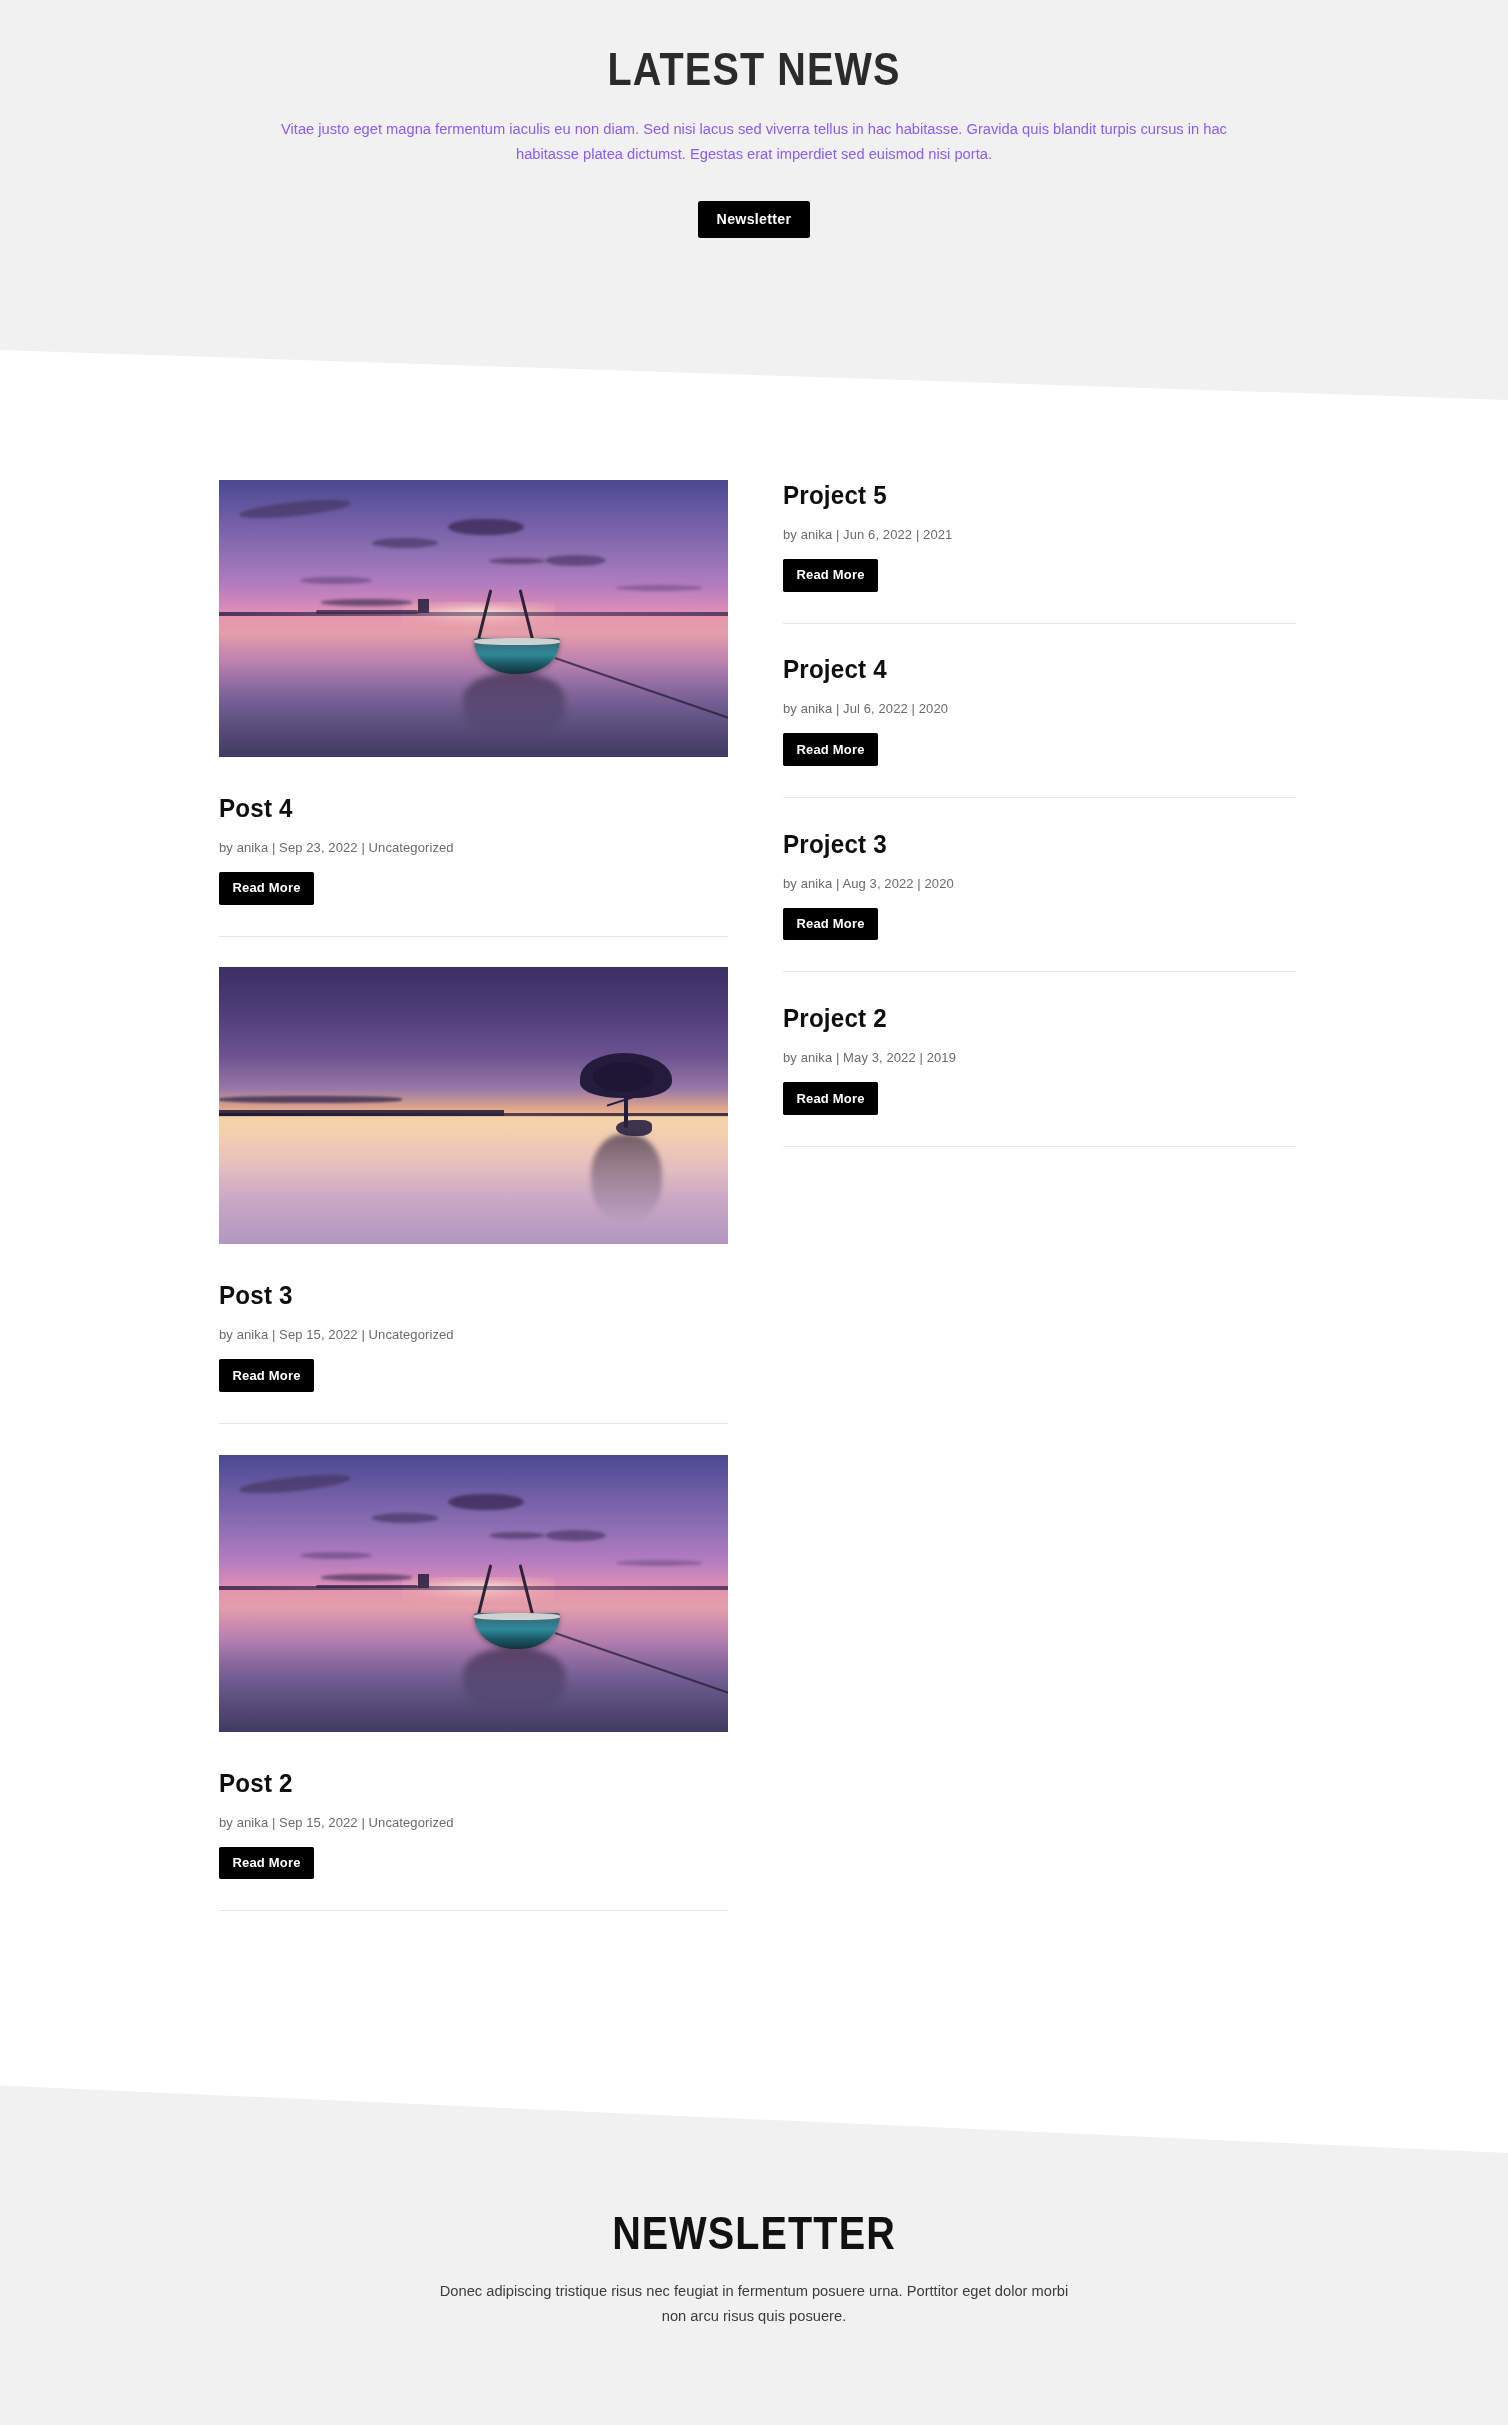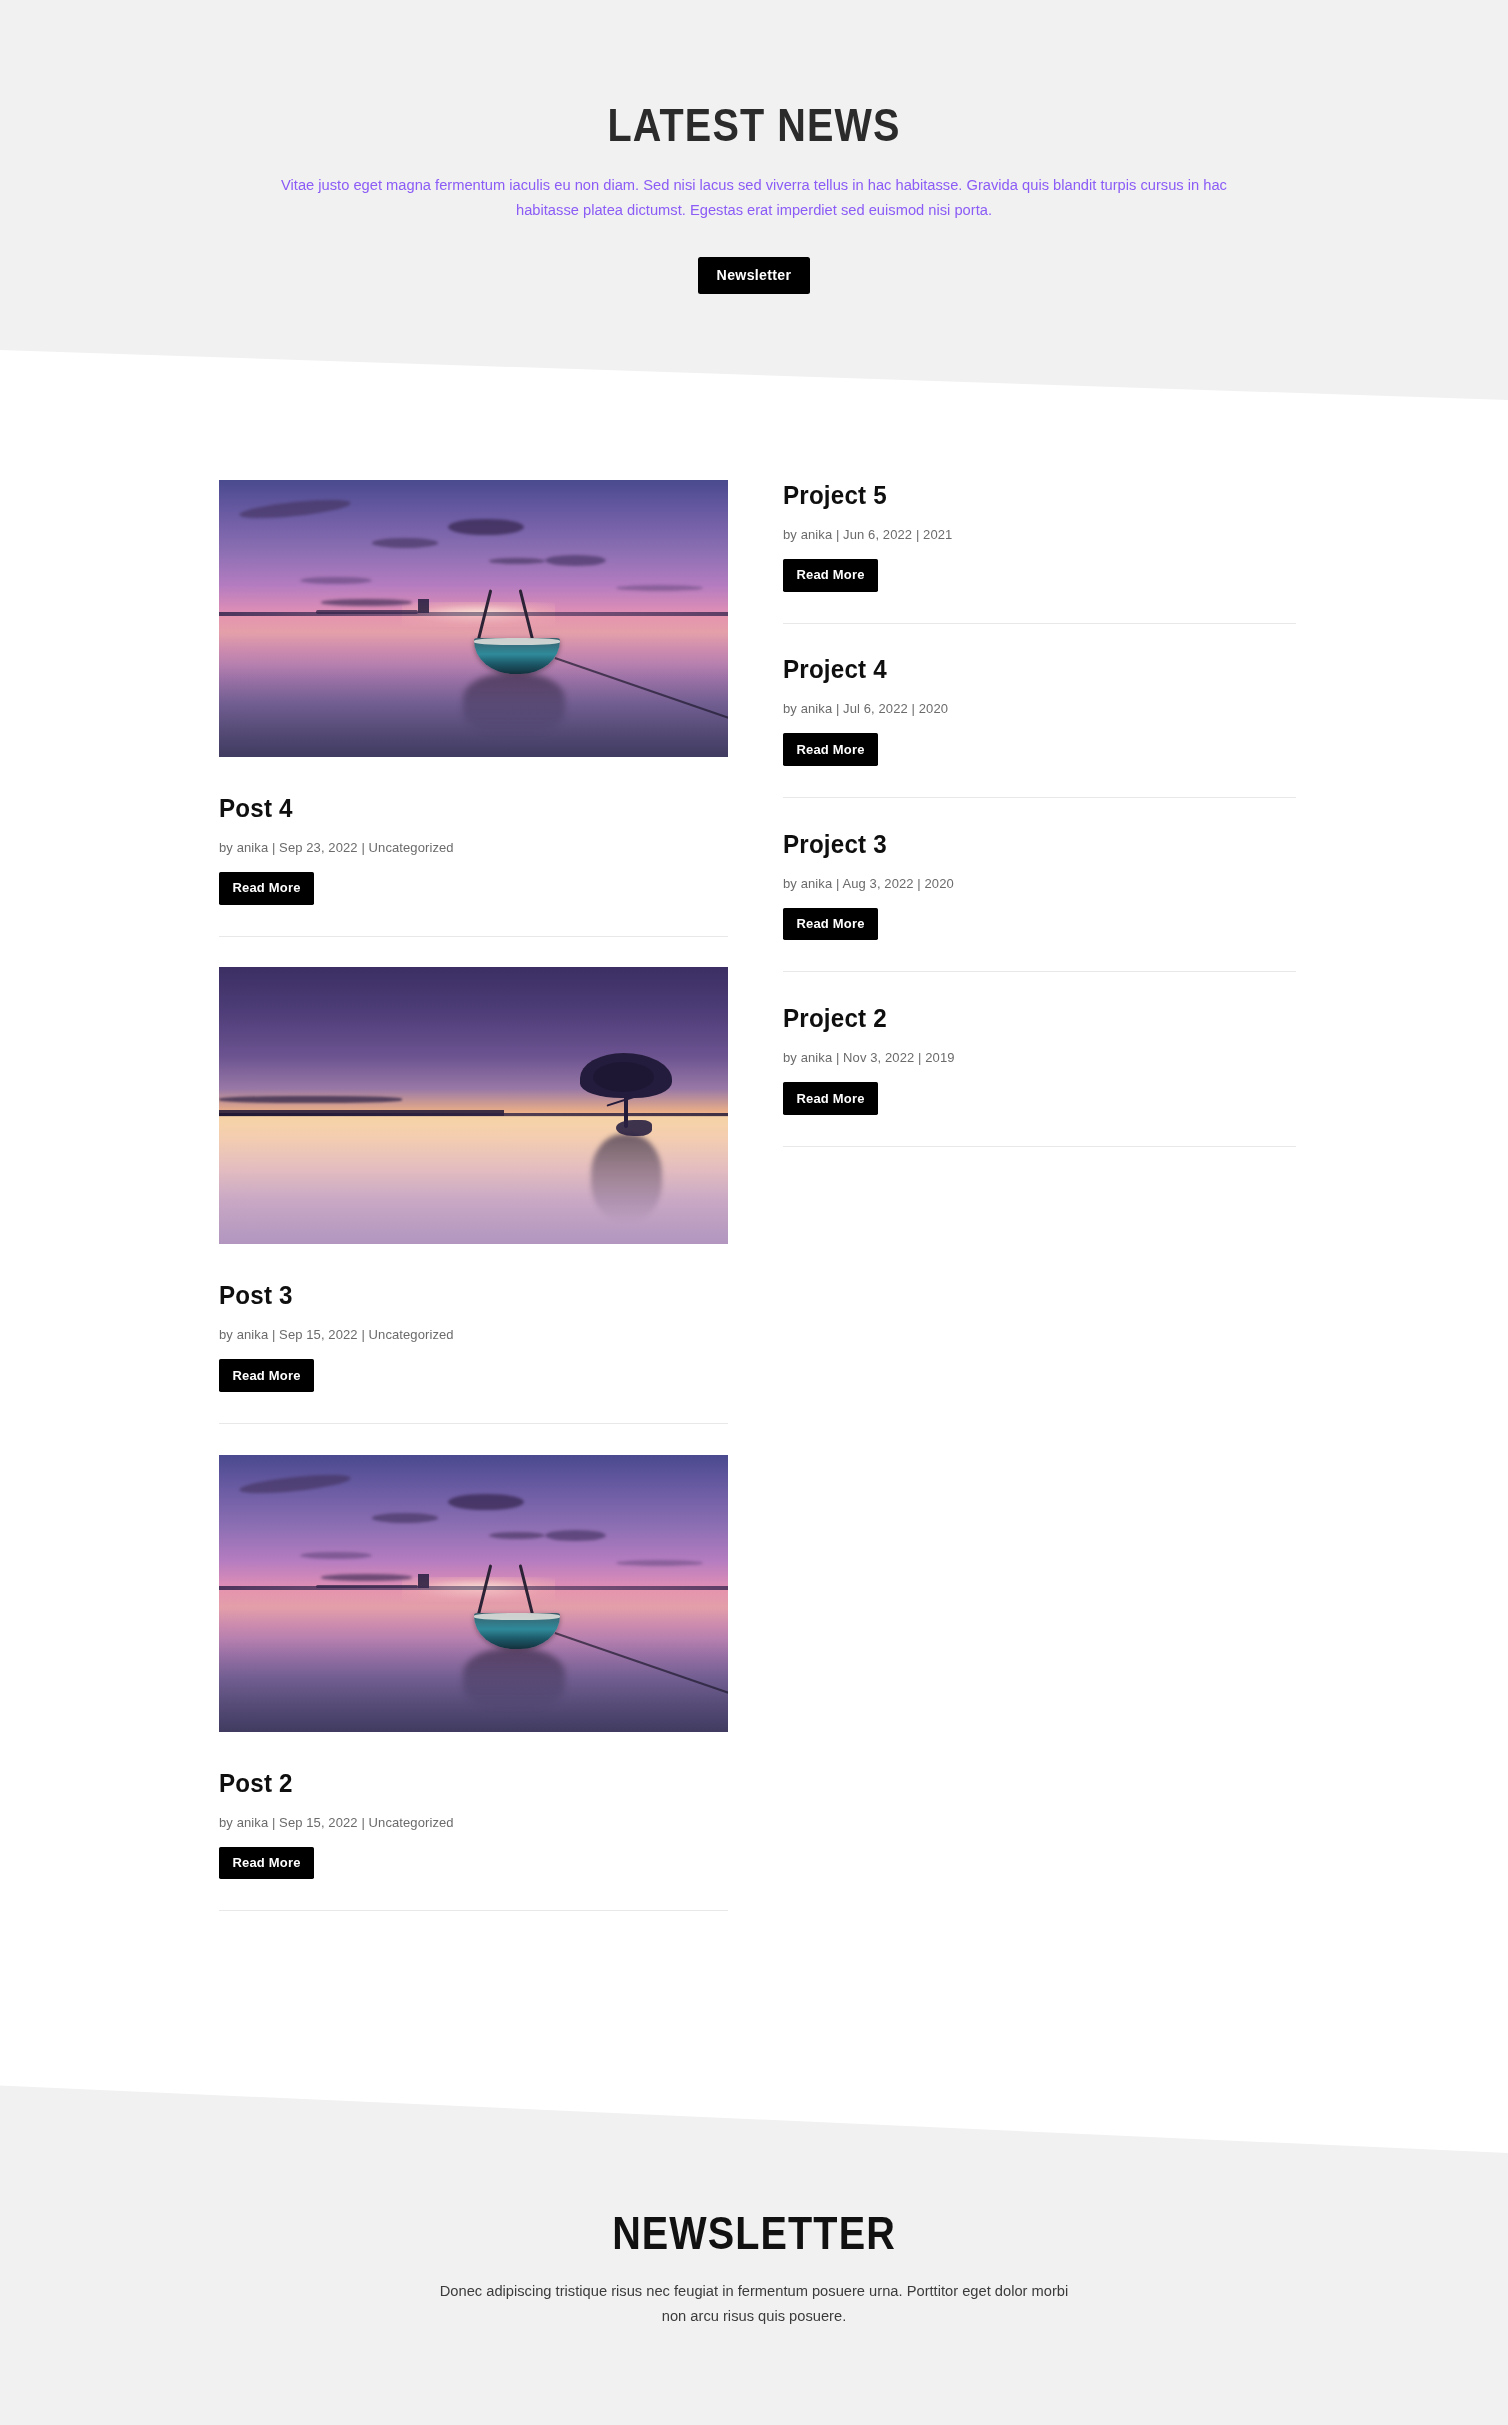--- a/index.html
+++ b/index.html
@@ -25,21 +25,21 @@
     width: 1508px;
     height: 419px;
     background: #f1f1f1;
     clip-path: polygon(0 0, 1508px 0, 1508px 400px, 0 350px);
     z-index: 1;
   }
   .hero-inner {
     position: absolute;
     top: 0; left: 0;
     width: 1508px;
-    padding-top: 100px;
+    padding-top: 44px;
     text-align: center;
     z-index: 3;
   }
   .hero-title {
     font-family: "Liberation Sans Narrow", "Liberation Sans", sans-serif;
     font-size: 46px;
     line-height: 1.1;
     font-weight: 700;
     letter-spacing: 1.3px;
     color: #2b2b2b;
@@ -503,21 +503,21 @@
         <h2 class="project-title">Project 3</h2>
         <div class="project-meta">by anika | Aug 3, 2022 | 2020</div>
         <div class="project-btn-wrap">
           <button class="btn post-btn">Read More</button>
         </div>
       </article>
       <div class="project-sep"></div>
 
       <article class="project-card">
         <h2 class="project-title">Project 2</h2>
-        <div class="project-meta">by anika | Nov 3, 2022 | 2019</div>
+        <div class="project-meta">by anika | May 3, 2022 | 2019</div>
         <div class="project-btn-wrap">
           <button class="btn post-btn">Read More</button>
         </div>
       </article>
       <div class="project-sep"></div>
 
     </div>
 
   </div>
 

